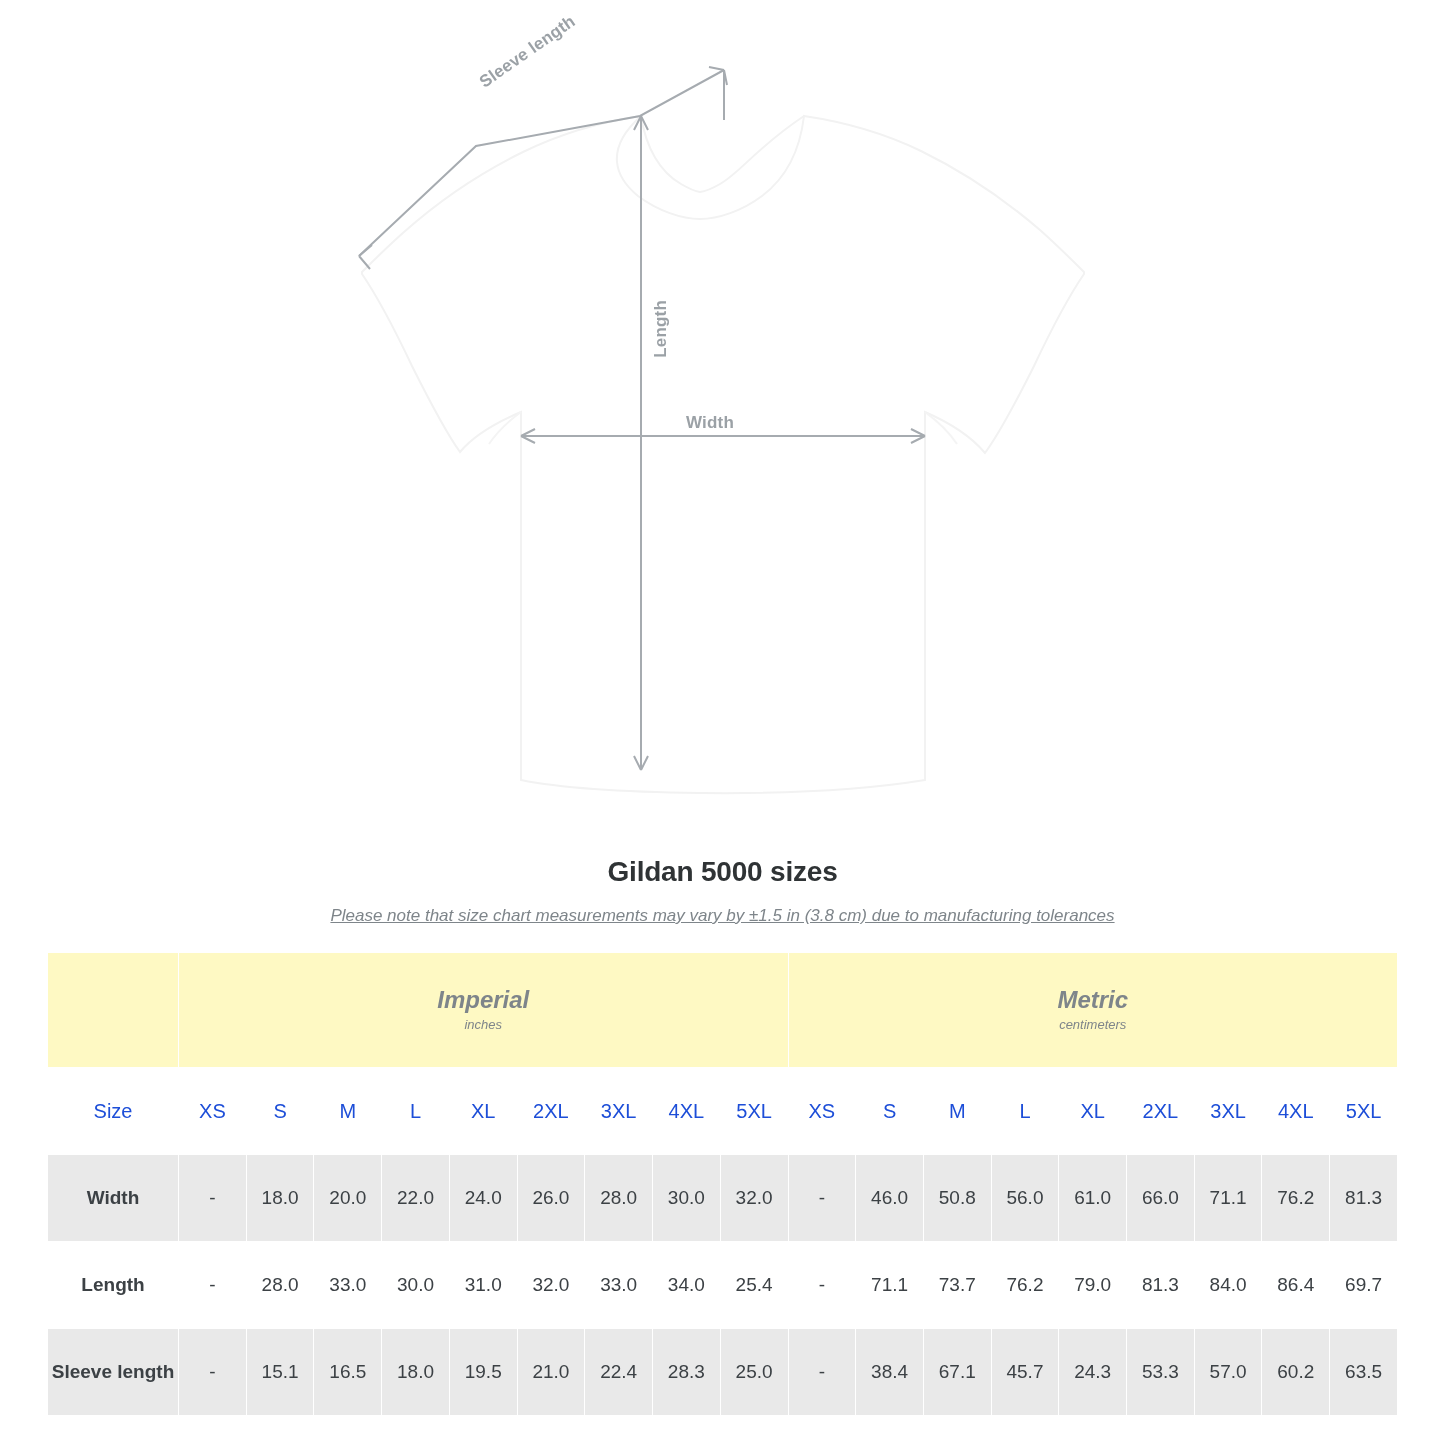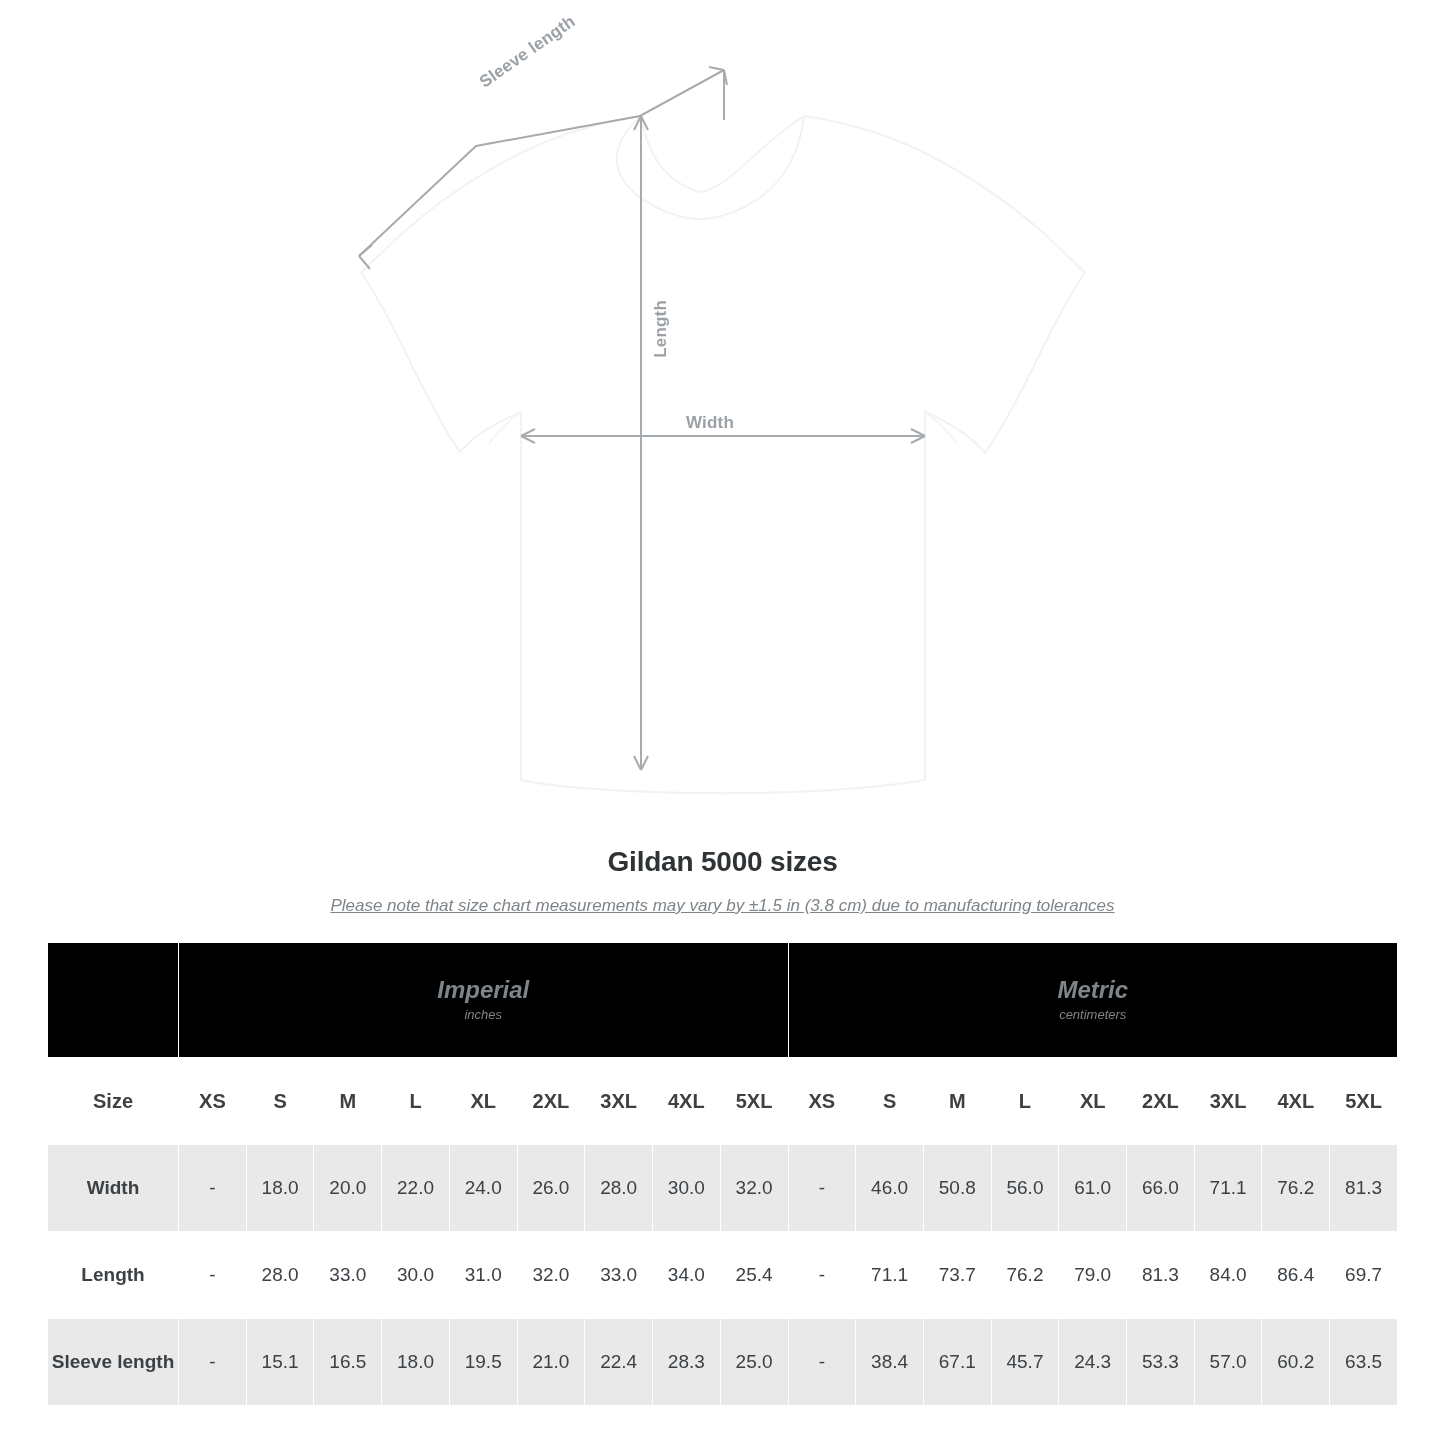--- a/index.html
+++ b/index.html
@@ -53,21 +53,21 @@
   #label-width {
     left: 681px;
     top: 413px;
     background: #ffffff;
     padding: 0 5px;
   }
 
   
   .title-block {
     text-align: center;
-    margin-top: 26px;
+    margin-top: 36px;
   }
   .chart-title {
     font-size: 28px;
     font-weight: bold;
     color: #2f3335;
     letter-spacing: -0.2px;
   }
   .chart-note {
     margin-top: 18px;
     font-size: 17px;
@@ -88,41 +88,41 @@
   }
   table.size-table td {
     text-align: center;
     vertical-align: middle;
     font-size: 19px;
     color: #3c4145;
     border: 1px solid #ffffff;
   }
   .unit-head {
     height: 112px;
-    background: #000000;
+    background: #fef9c3;
   }
   .unit-head .unit-name {
     font-size: 24px;
     font-style: italic;
     font-weight: bold;
     color: #7e858a;
     line-height: 1.25;
   }
   .unit-head .unit-sub {
     font-size: 13px;
     font-style: italic;
     color: #7e858a;
     line-height: 1.6;
   }
   tr.row-head td {
     height: 84px;
     background: #ffffff;
     font-size: 20px;
-    font-weight: bold;
-    color: #404040;
+    font-weight: normal;
+    color: #1d4ed8;
   }
   tr.row-head td.rowlabel {
     font-size: 20px;
   }
   tr.row-shade td {
     background: #e9e9e9;
     height: 84px;
   }
   tr.row-plain td {
     background: #ffffff;

